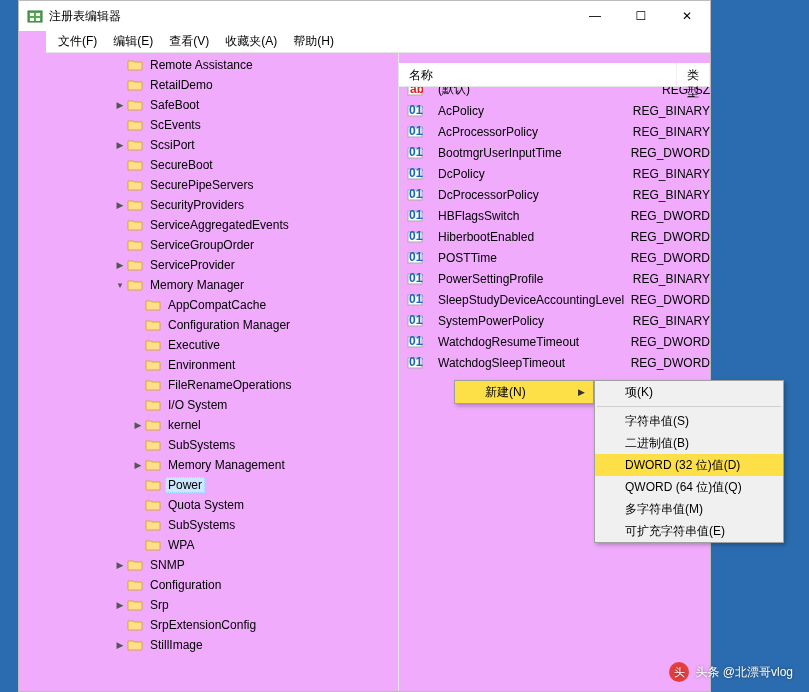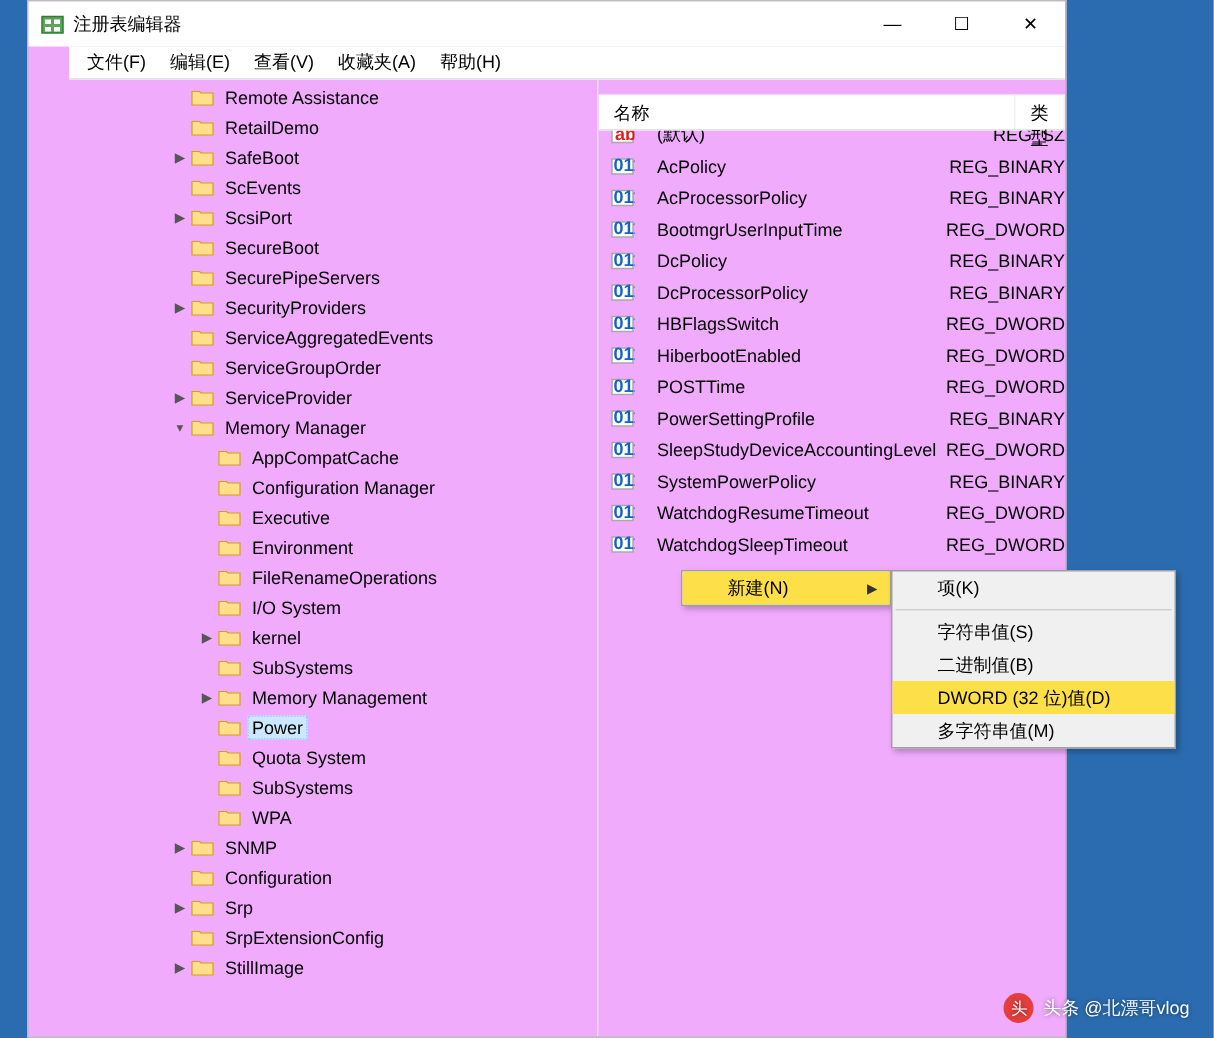--- a/index.html
+++ b/index.html
@@ -464,19 +464,21 @@
 
 <div class="ctx-menu ctx1" id="ctx1">
     <div class="ctx-item hl">新建(N)<span class="arrow">▶</span></div>
   </div>
 <div class="ctx-menu ctx2" id="ctx2">
     <div class="ctx-item">项(K)</div>
     <div class="ctx-sep"></div>
     <div class="ctx-item">字符串值(S)</div>
     <div class="ctx-item">二进制值(B)</div>
     <div class="ctx-item hl">DWORD (32 位)值(D)</div>
+    <div class="ctx-item">QWORD (64 位)值(Q)</div>
     <div class="ctx-item">多字符串值(M)</div>
+    <div class="ctx-item">可扩充字符串值(E)</div>
   </div>
 
 <div class="watermark">
   <span class="watermark-badge">头</span>
   <span>头条 @北漂哥vlog</span>
 </div>
 
 </body></html>

